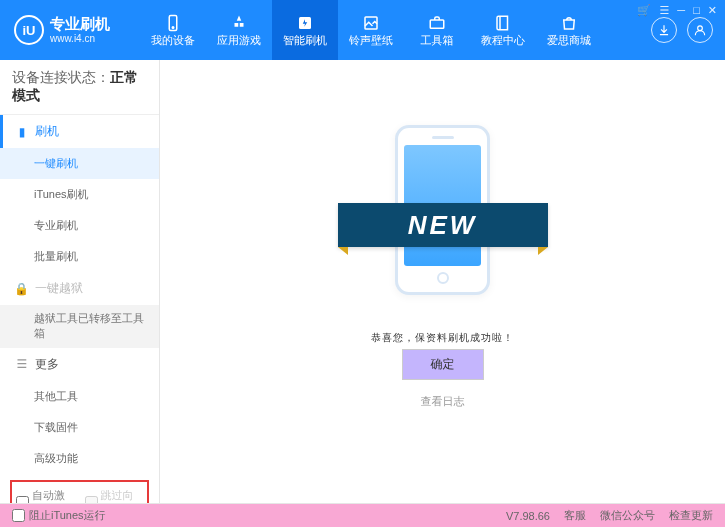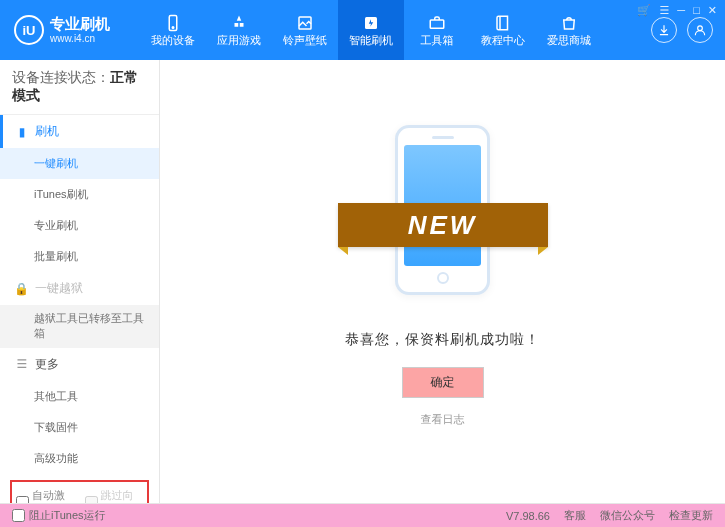--- a/index.html
+++ b/index.html
@@ -36,26 +36,26 @@
 .checkbox-row input { cursor: pointer; }
 .checkbox-row .disabled { color: #ccc; }
 .device-box { padding: 6px 12px 8px; font-size: 11px; color: #777; }
 .device-name { color: #1e8bff; font-weight: bold; font-size: 12px; display: flex; align-items: center; gap: 4px; }
 .content { flex: 1; display: flex; flex-direction: column; align-items: center; justify-content: flex-start; padding-top: 55px; }
 .phone-wrap { position: relative; width: 220px; height: 190px; display: flex; align-items: center; justify-content: center; }
 .phone { width: 95px; height: 170px; background: #fff; border: 3px solid #d8e6f5; border-radius: 14px; display: flex; flex-direction: column; align-items: center; justify-content: space-between; padding: 8px 6px; box-shadow: 0 2px 8px rgba(0,0,0,.05); }
 .speaker { width: 22px; height: 3px; background: #d8e6f5; border-radius: 2px; }
 .screen { width: 100%; flex: 1; margin: 6px 0; background: linear-gradient(180deg,#7ec7ff,#3ba5ff); border-radius: 3px; }
 .home-btn { width: 12px; height: 12px; border: 2px solid #d8e6f5; border-radius: 50%; }
-.ribbon { position: absolute; width: 210px; height: 44px; background: #a16207; display: flex; align-items: center; justify-content: center; color: #fff; font-weight: 900; font-size: 26px; letter-spacing: 3px; font-style: italic; top: 88px; box-shadow: 0 2px 4px rgba(0,0,0,.15); }
+.ribbon { position: absolute; width: 210px; height: 44px; background: #0c4a6e; display: flex; align-items: center; justify-content: center; color: #fff; font-weight: 900; font-size: 26px; letter-spacing: 3px; font-style: italic; top: 88px; box-shadow: 0 2px 4px rgba(0,0,0,.15); }
 .ribbon::before, .ribbon::after { content: ""; position: absolute; bottom: -8px; border-top: 8px solid #d9a820; }
 .ribbon::before { left: 0; border-left: 10px solid transparent; }
 .ribbon::after { right: 0; border-right: 10px solid transparent; }
-.success-text { margin-top: 26px; font-size: 14px; color: #333; letter-spacing: 1px; }
-.ok-btn { margin-top: 18px; padding: 6px 28px; border: 1px solid #ccc; background: #fca5a5; font-size: 12px; cursor: pointer; color: #333; }
+.success-text { margin-top: 26px; font-size: 10px; color: #333; letter-spacing: 1px; }
+.ok-btn { margin-top: 4px; padding: 6px 28px; border: 1px solid #ccc; background: #c4b5fd; font-size: 12px; cursor: pointer; color: #333; }
 .log-link { margin-top: 14px; font-size: 11px; color: #999; cursor: pointer; }
 .footer { position: absolute; bottom: 0; left: 0; right: 0; height: 24px; border-top: 1px solid #e6e6e6; display: flex; align-items: center; justify-content: space-between; padding: 0 12px; font-size: 11px; color: #666; background: #f9a8d4; }
 .footer-left { display: flex; align-items: center; gap: 4px; }
 .footer-right { display: flex; align-items: center; gap: 14px; }
 .footer-right span { cursor: pointer; }
 svg { display: block; }
 </style>
 </head>
 <body>
 
@@ -86,37 +86,37 @@
       <span class="nav-label">我的设备</span>
     </div>
     <div class="nav-item">
       <span class="nav-icon">
           <svg width="18" height="18" viewBox="0 0 24 24" fill="#fff">
             <path d="M12 2 L15 9 L9 9 Z M6 12h5v5H6z M13 12h5v5h-5z"></path>
           </svg>
         </span>
       <span class="nav-label">应用游戏</span>
     </div>
-    <div class="nav-item">
-      <span class="nav-icon">
-          <svg width="18" height="18" viewBox="0 0 24 24" fill="none" stroke="#fff" stroke-width="2">
-            <rect x="4" y="4" width="16" height="16" rx="1"></rect>
-            <path d="M4 16 L9 11 L14 16 M14 13 L17 10 L20 13"></path>
-          </svg>
-        </span>
-      <span class="nav-label">铃声壁纸</span>
-    </div>
     <div class="nav-item active">
       <span class="nav-icon">
           <svg width="18" height="18" viewBox="0 0 24 24" fill="#fff">
             <rect x="4" y="4" width="16" height="16" rx="2" fill="#fff"></rect>
             <path d="M12 7 L9 13 H12 L11 17 L15 11 H12 Z" fill="#0a6be0"></path>
           </svg>
         </span>
       <span class="nav-label">智能刷机</span>
+    </div>
+    <div class="nav-item">
+      <span class="nav-icon">
+          <svg width="18" height="18" viewBox="0 0 24 24" fill="none" stroke="#fff" stroke-width="2">
+            <rect x="4" y="4" width="16" height="16" rx="1"></rect>
+            <path d="M4 16 L9 11 L14 16 M14 13 L17 10 L20 13"></path>
+          </svg>
+        </span>
+      <span class="nav-label">铃声壁纸</span>
     </div>
     <div class="nav-item">
       <span class="nav-icon">
           <svg width="18" height="18" viewBox="0 0 24 24" fill="none" stroke="#fff" stroke-width="2">
             <rect x="3" y="8" width="18" height="11" rx="1"></rect>
             <path d="M9 8 V6 a2 2 0 0 1 2-2 h2 a2 2 0 0 1 2 2 V8"></path>
           </svg>
         </span>
       <span class="nav-label">工具箱</span>
     </div>

